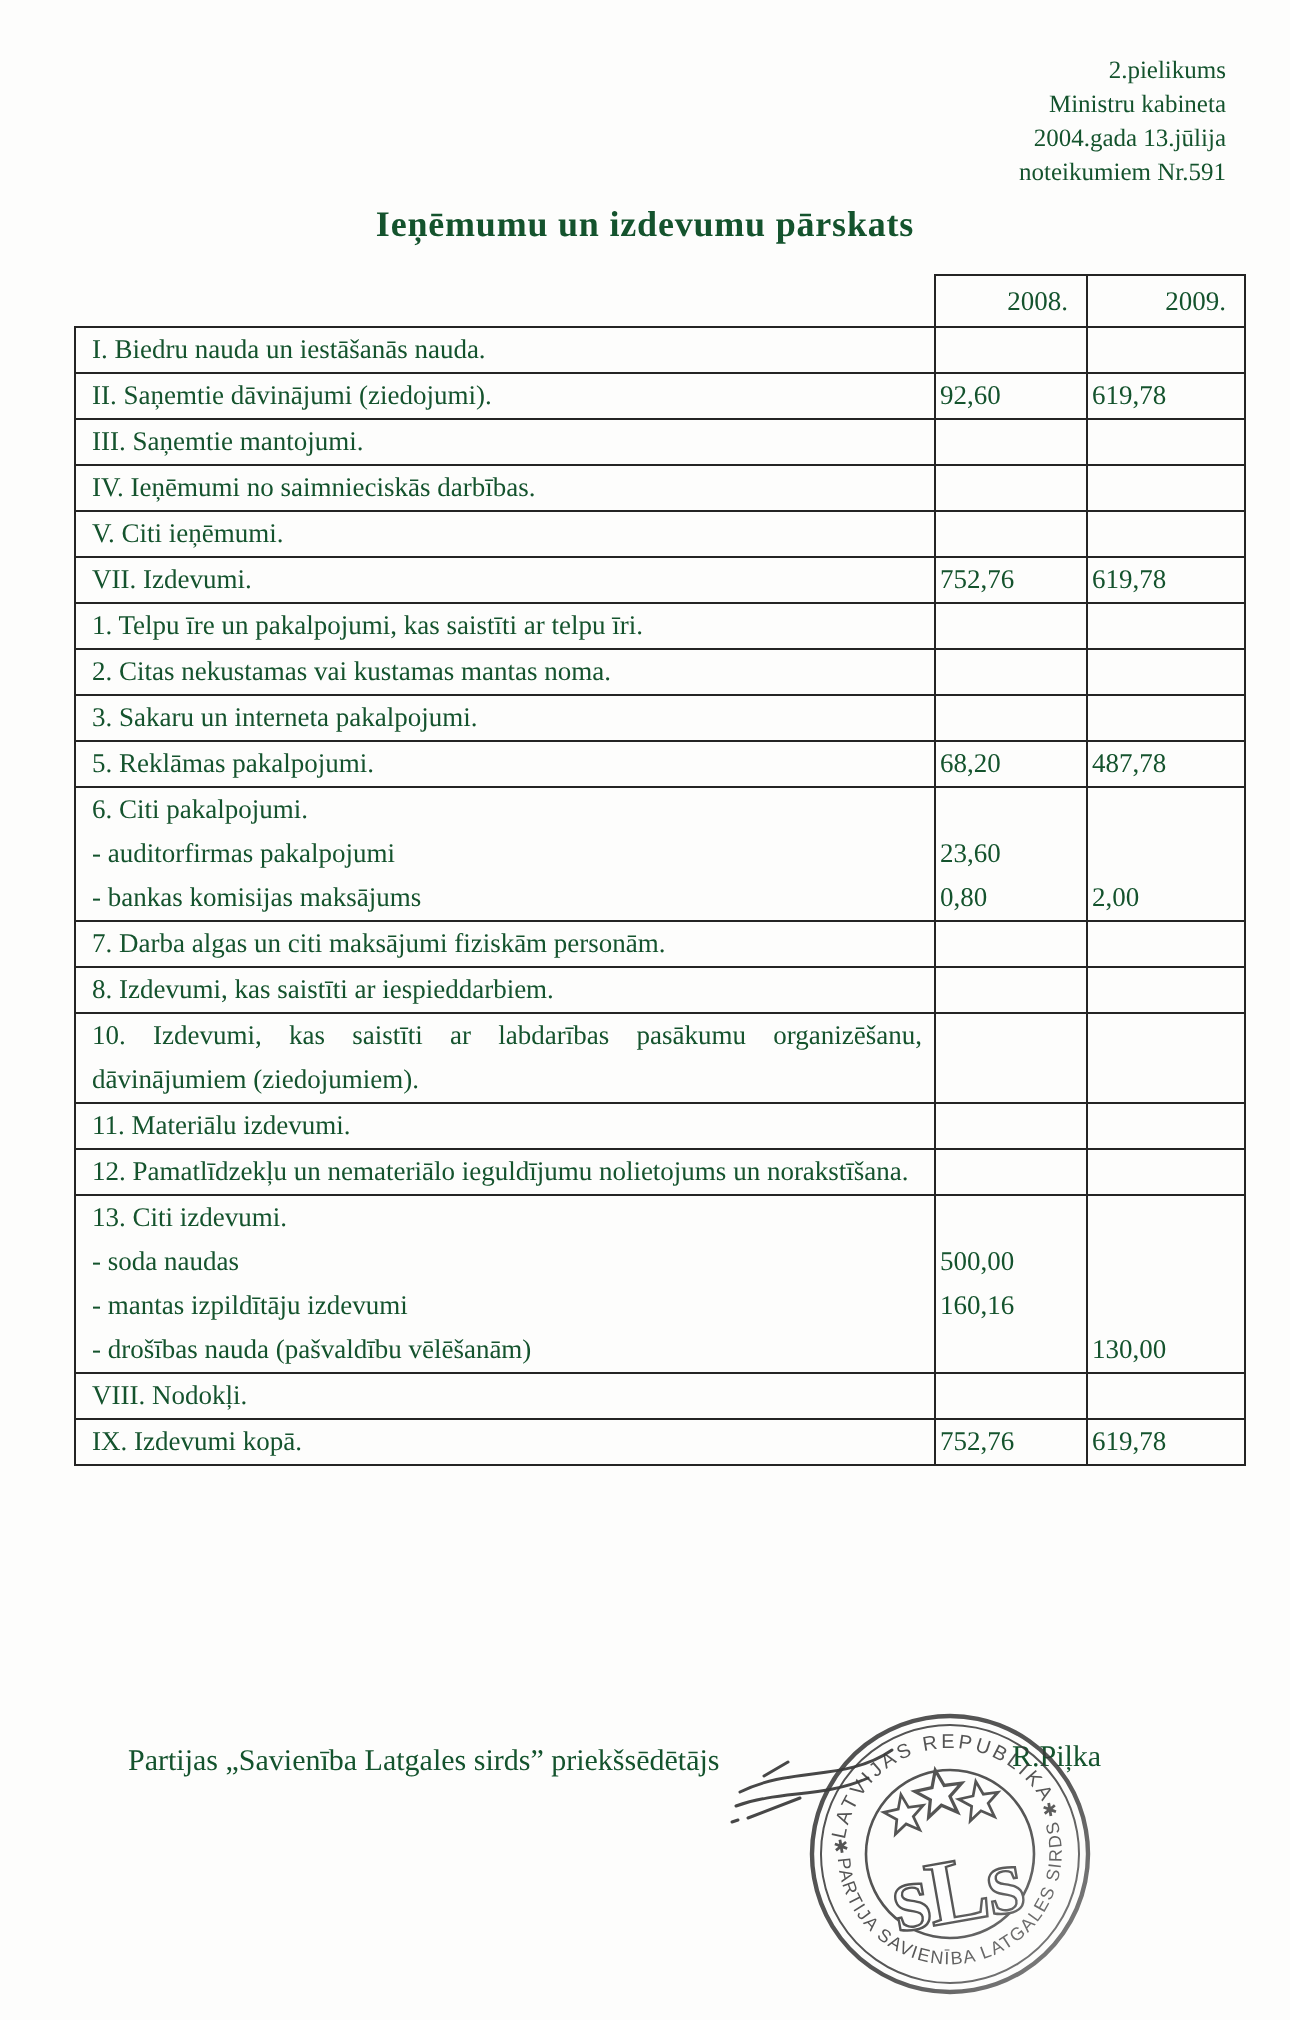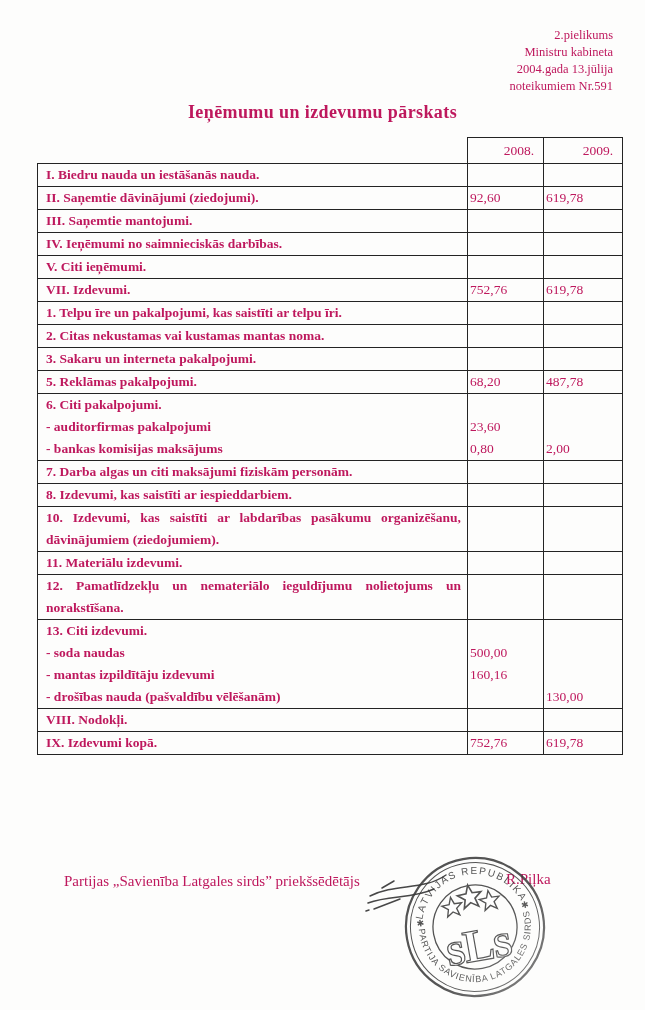--- a/index.html
+++ b/index.html
@@ -1,18 +1,18 @@
 <!DOCTYPE html>
 <html><head>
 <meta charset="utf-8">
 <style>
   html,body{margin:0;padding:0;background:#e8e8e8;}
   .page{
     position:relative;width:645px;height:1010px;margin:0 auto;
-    background:#fdfdfc;color:#be185d;
+    background:#fdfdfc;color:#14532d;
     font-family:"Liberation Serif",serif;overflow:hidden;
   }
   .annex{
     position:absolute;top:27px;right:32px;text-align:right;
     font-size:12.5px;line-height:17px;
   }
   .title{
     position:absolute;top:102px;left:0;width:100%;text-align:center;
     font-size:18px;font-weight:bold;letter-spacing:.4px;
   }
@@ -22,21 +22,21 @@
   }
   table.report td, table.report th{
     border:1.6px solid #242424;padding:0;vertical-align:top;
     font-size:13.5px;font-weight:normal;
   }
   table.report th.blank{border:none;background:transparent;}
   table.report th.year{
     text-align:right;padding:3px 9px 3px 2px;height:19px;line-height:19px;
   }
   .line{min-height:22px;line-height:22px;white-space:normal;}
-  td.c-label .line{padding:0 6px 0 8px;text-align:justify;font-weight:bold;}
+  td.c-label .line{padding:0 6px 0 8px;text-align:justify;}
   td.c-num .line{padding:0 7px 0 2px;text-align:left;}
   .sign-block{
     position:absolute;left:64px;top:868px;font-size:15px;line-height:26px;
   }
   .signer-name{
     position:absolute;left:506px;top:871px;font-size:15px;
   }
   .stamp{position:absolute;left:368px;top:839px;width:216px;height:171px;}
 </style>
 </head>

